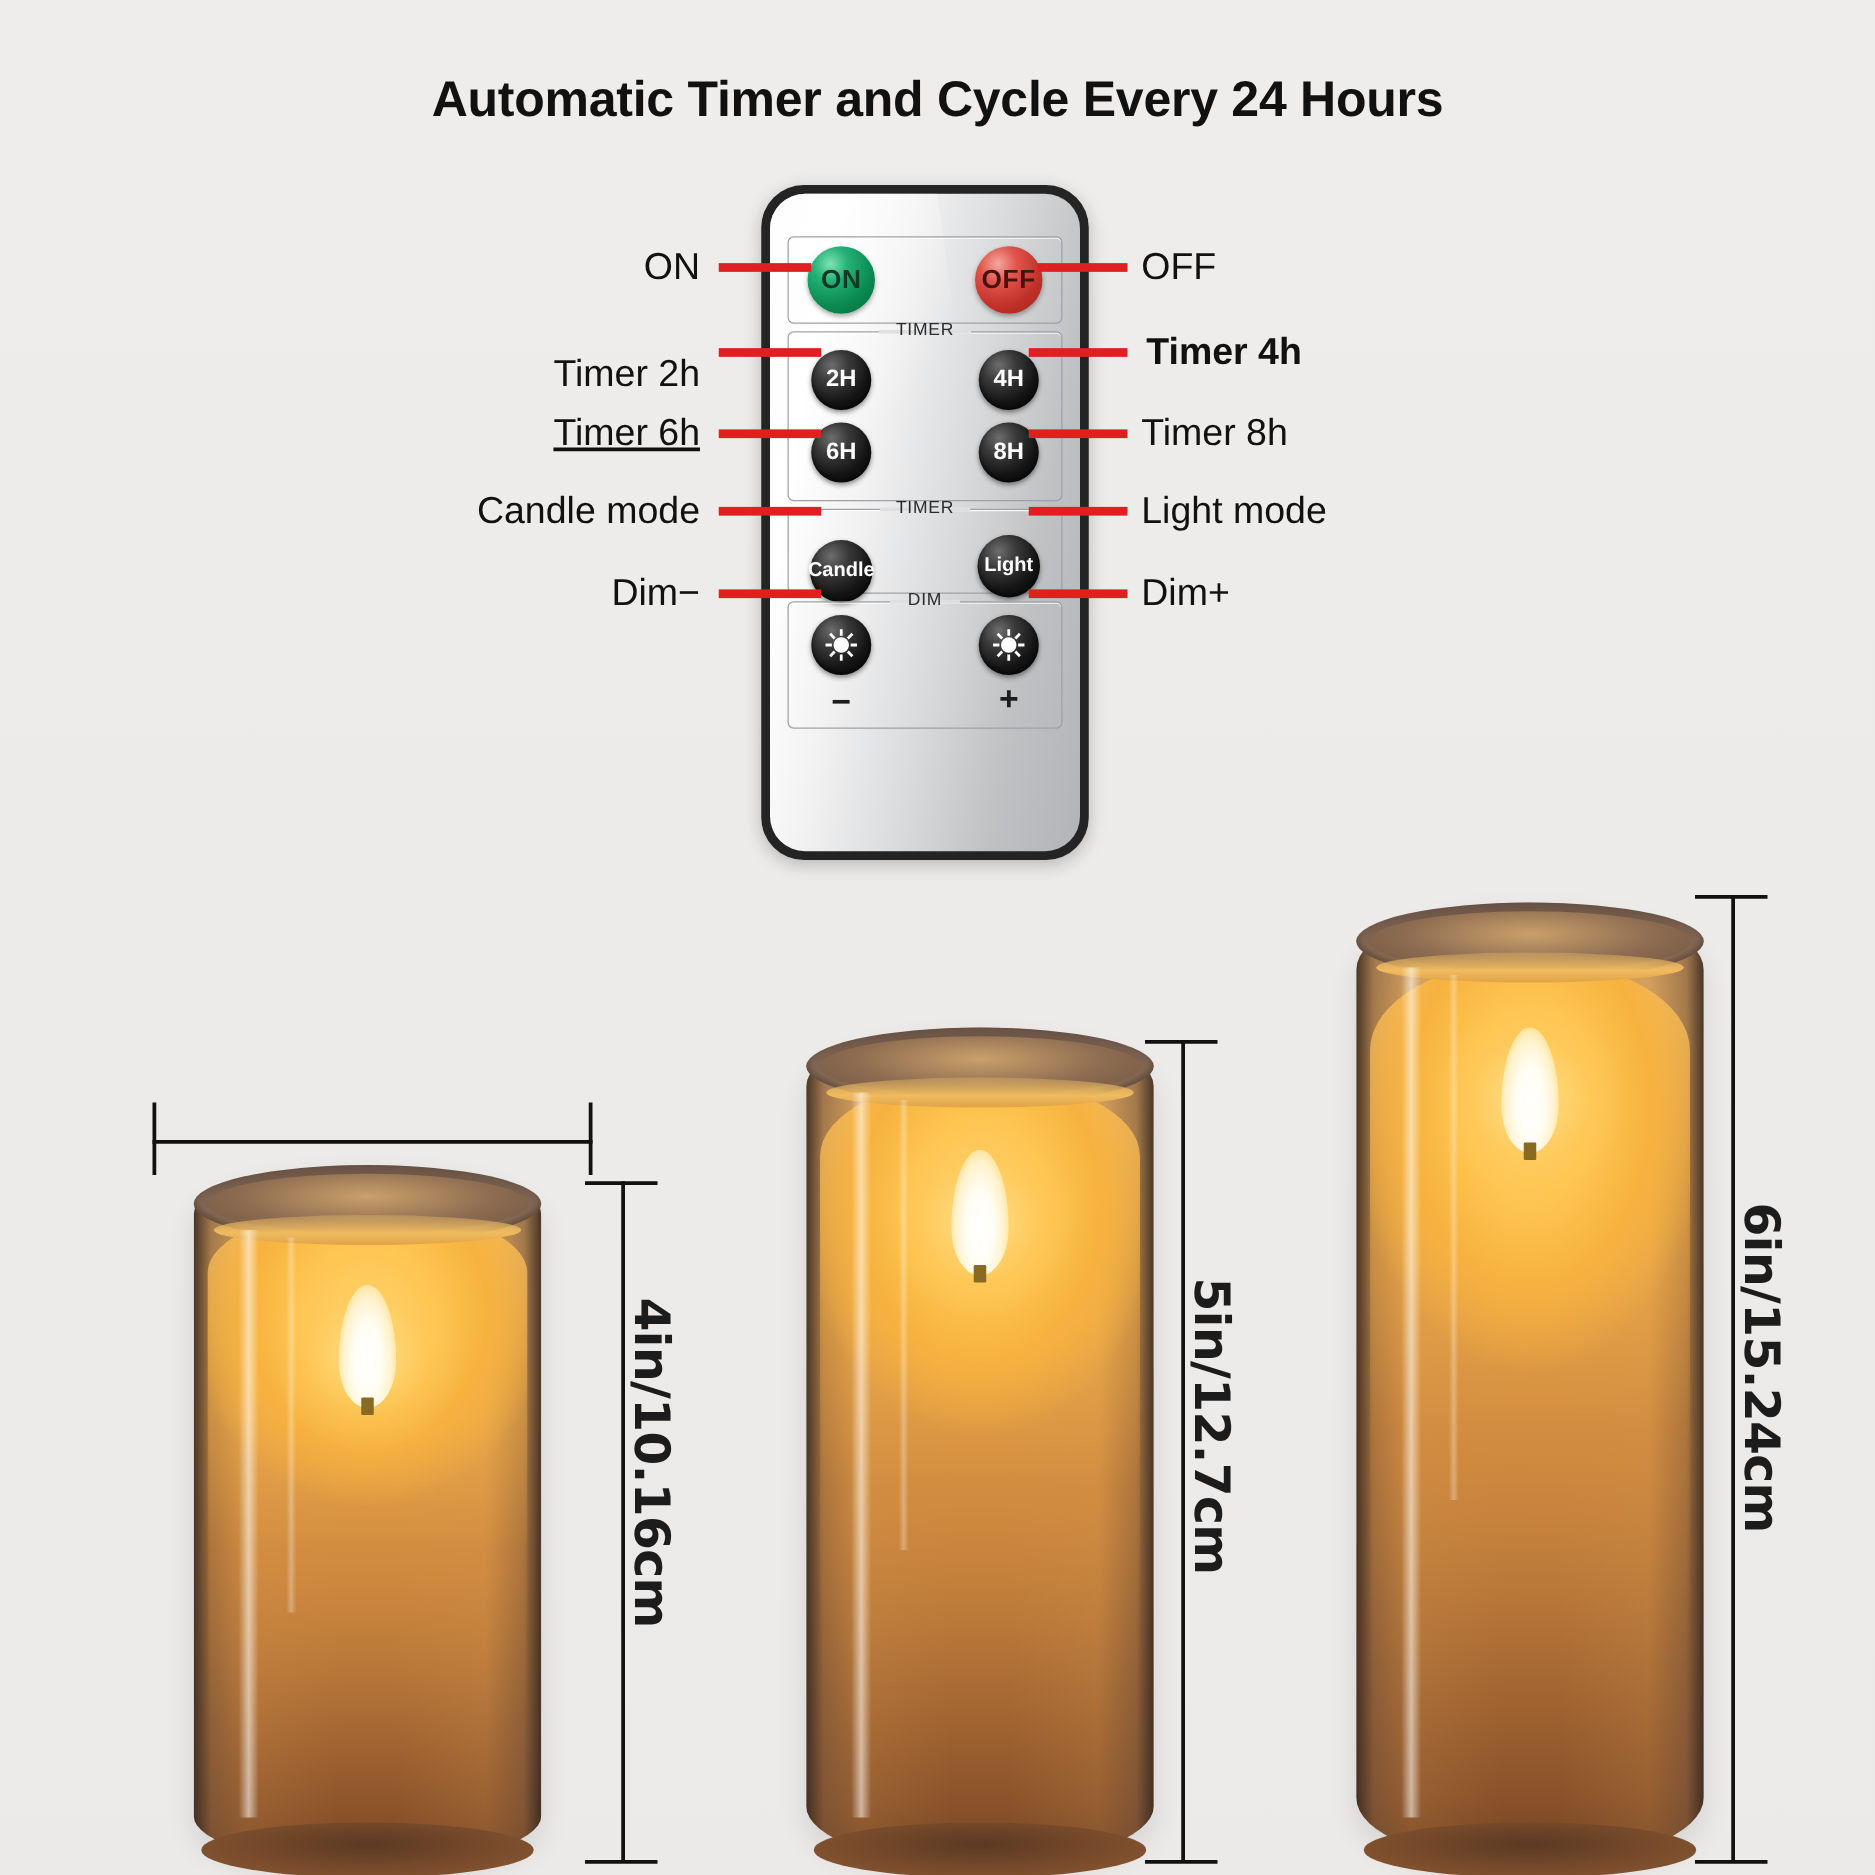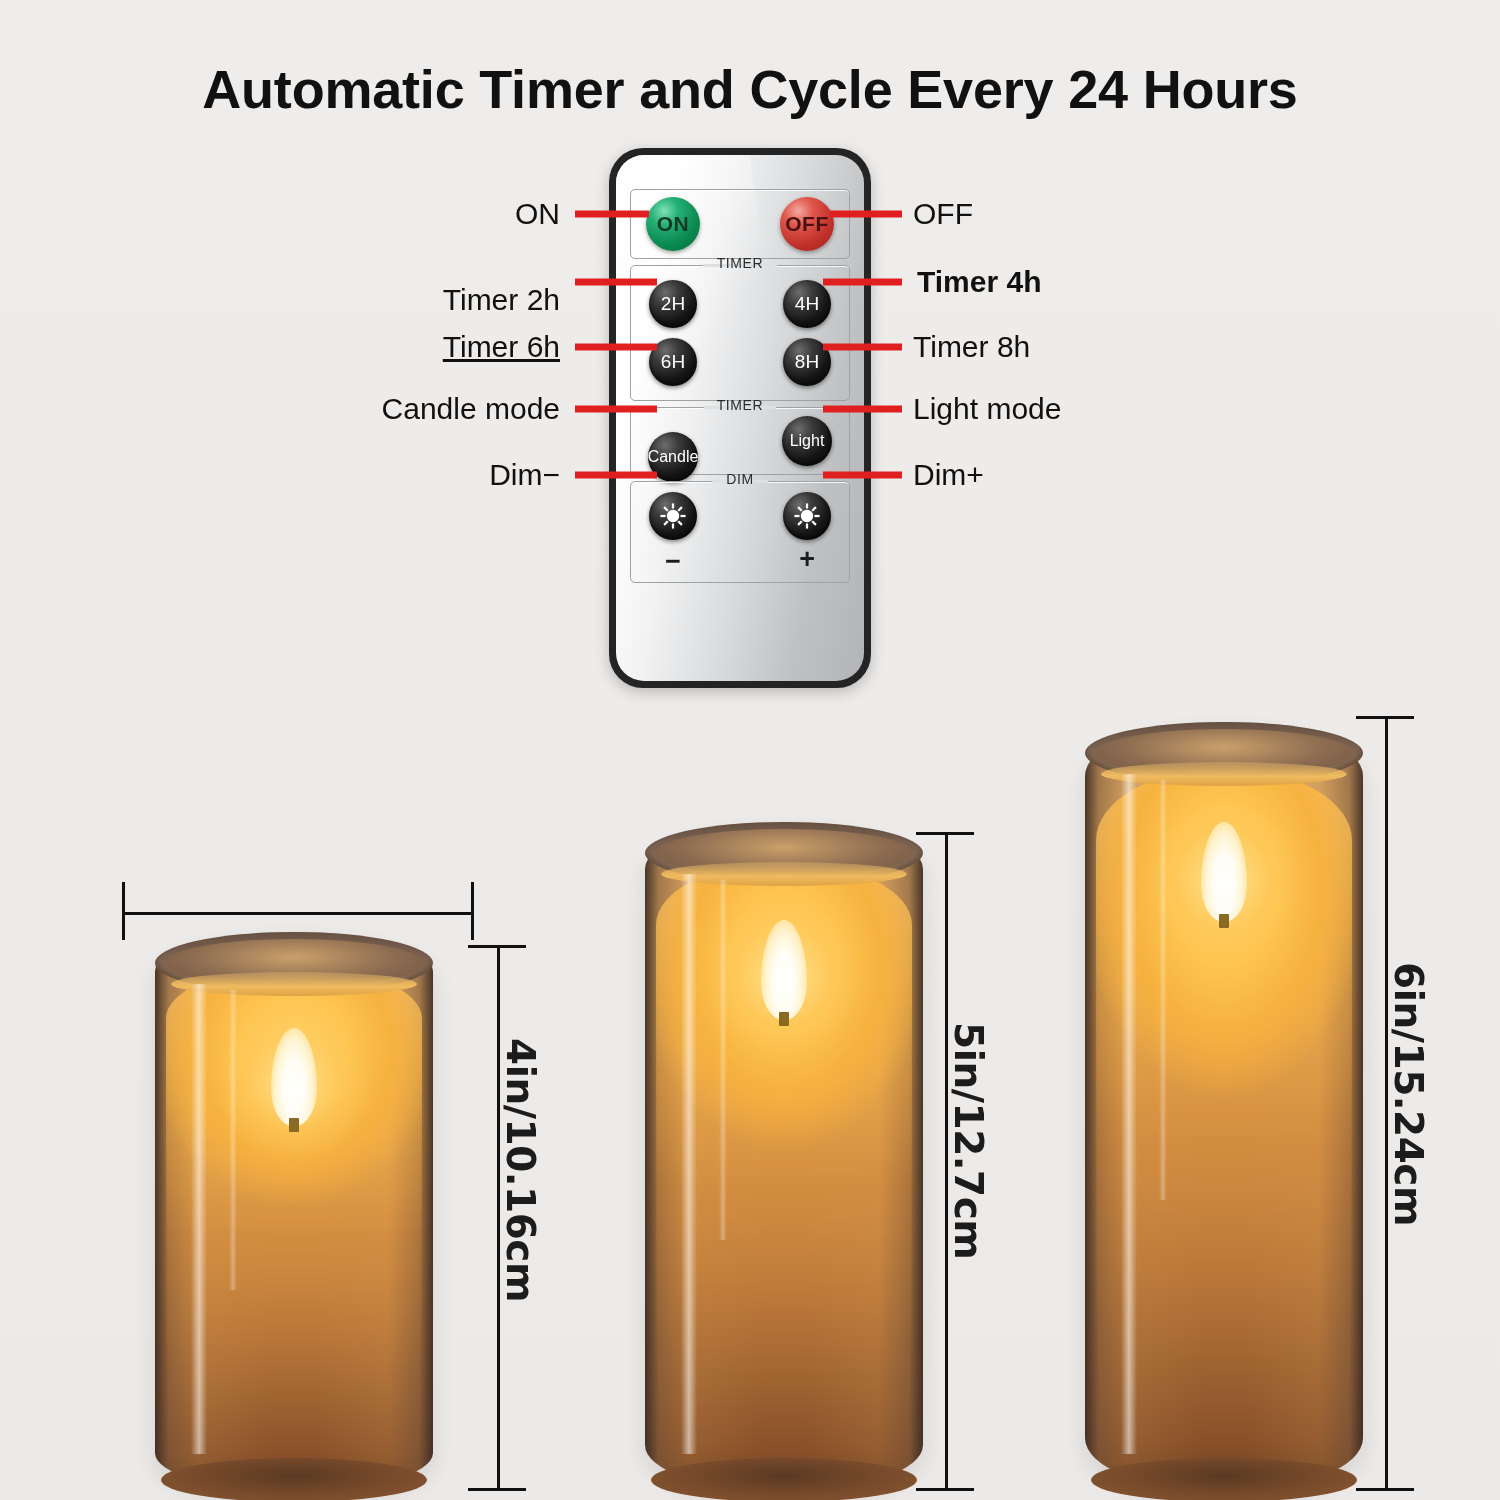--- a/index.html
+++ b/index.html
@@ -21,21 +21,21 @@
     background: linear-gradient(180deg, #efedeb 0%, #edebe9 55%, #eceae8 100%);
   }
 
   
   .title {
     position: absolute;
     left: 0;
     top: 58px;
     width: 1500px;
     text-align: center;
-    font-size: 54px;
+    font-size: 40px;
     font-weight: 700;
     color: #111111;
     letter-spacing: -0.2px;
     font-family: "Liberation Sans", sans-serif;
   }
 
   
   .remote {
     position: absolute;
     left: 609px;
@@ -118,21 +118,21 @@
     align-items: center;
     justify-content: center;
     text-align: center;
     user-select: none;
   }
   .btn-round-dark {
     background:
       radial-gradient(circle at 34% 26%, #6d6d6d 0%, #3a3a3a 28%, #151515 62%, #050505 100%);
     box-shadow: 0 2px 4px rgba(0,0,0,0.45), inset 0 -2px 4px rgba(0,0,0,0.6);
     color: #ffffff;
-    font-weight: 400;
+    font-weight: 700;
   }
   .btn-green {
     background:
       radial-gradient(circle at 34% 26%, #7ee3b4 0%, #25b177 26%, #0b8a51 62%, #046c3d 100%);
     box-shadow: 0 2px 4px rgba(0,0,0,0.35);
     color: #123a26;
     font-weight: 600;
   }
   .btn-red {
     background:
@@ -360,21 +360,21 @@
         <div class="btn btn-timer btn-round-dark" style="left:18px; top:14px;">2H</div>
         <div class="btn btn-timer btn-round-dark" style="right:18px; top:14px;">4H</div>
         <div class="btn btn-timer btn-round-dark" style="left:18px; top:72px;">6H</div>
         <div class="btn btn-timer btn-round-dark" style="right:18px; top:72px;">8H</div>
       </div>
 
       <div class="group" id="grp-mode">
         <div class="legend-mask" style="width:72px;"></div>
         <div class="group-legend">TIMER</div>
         <div class="btn btn-mode btn-round-dark" style="left:17px; top:24px;">Candle</div>
-        <div class="btn btn-mode btn-round-dark" style="right:17px; top:8px;margin-left:36px;">Light</div>
+        <div class="btn btn-mode btn-round-dark" style="right:17px; top:20px;margin-left:36px;">Light</div>
       </div>
 
       <div class="group" id="grp-dim">
         <div class="legend-mask" style="width:56px;"></div>
         <div class="group-legend">DIM</div>
 
         <div class="btn btn-dim btn-round-dark" style="left:18px; top:10px;">
           <svg width="30" height="30" viewBox="0 0 32 32">
             <circle cx="16" cy="16" r="6.6" fill="#ffffff"></circle>
             <g stroke="#ffffff" stroke-width="2.4" stroke-linecap="butt">

